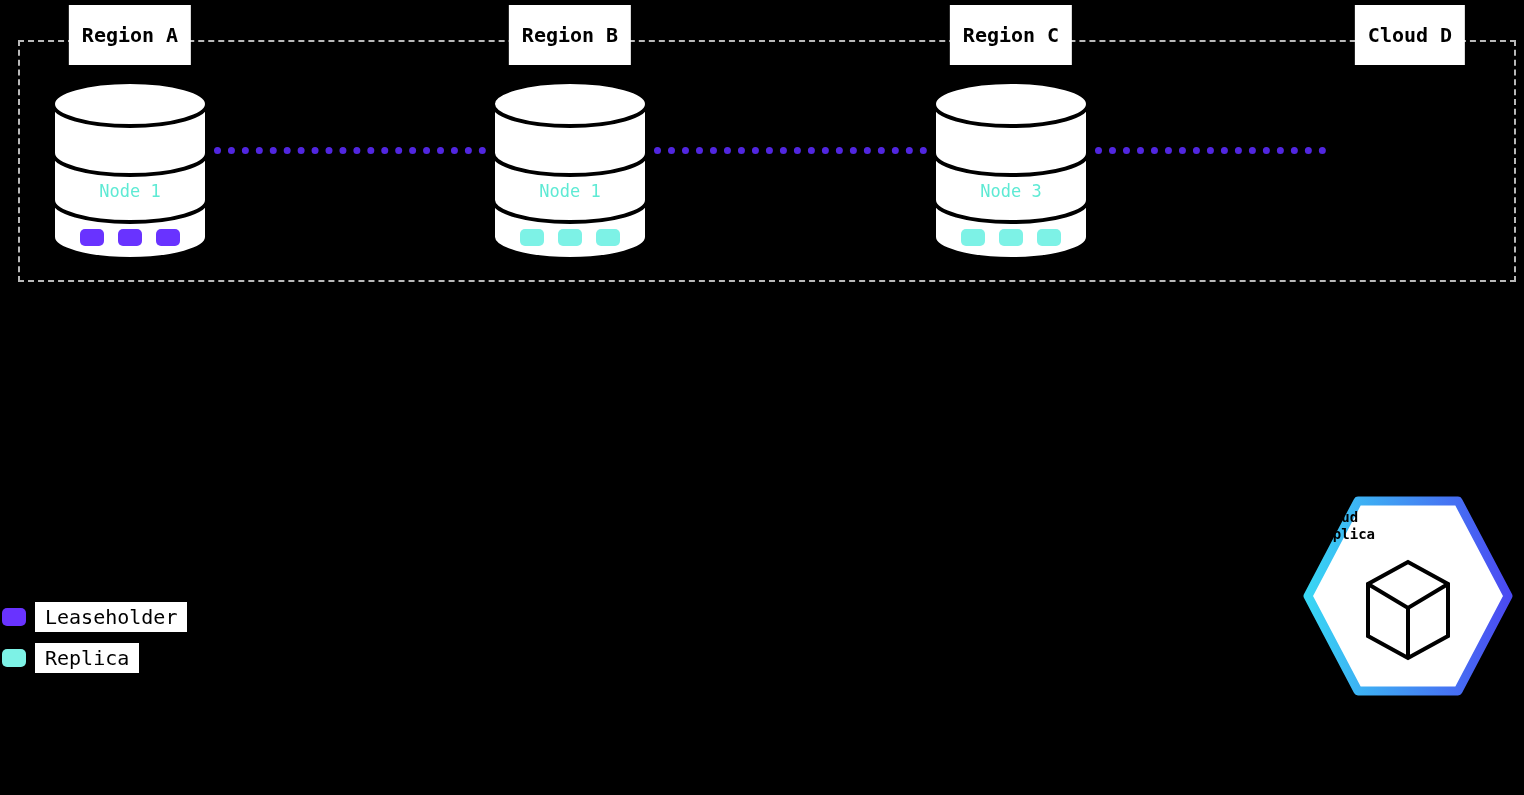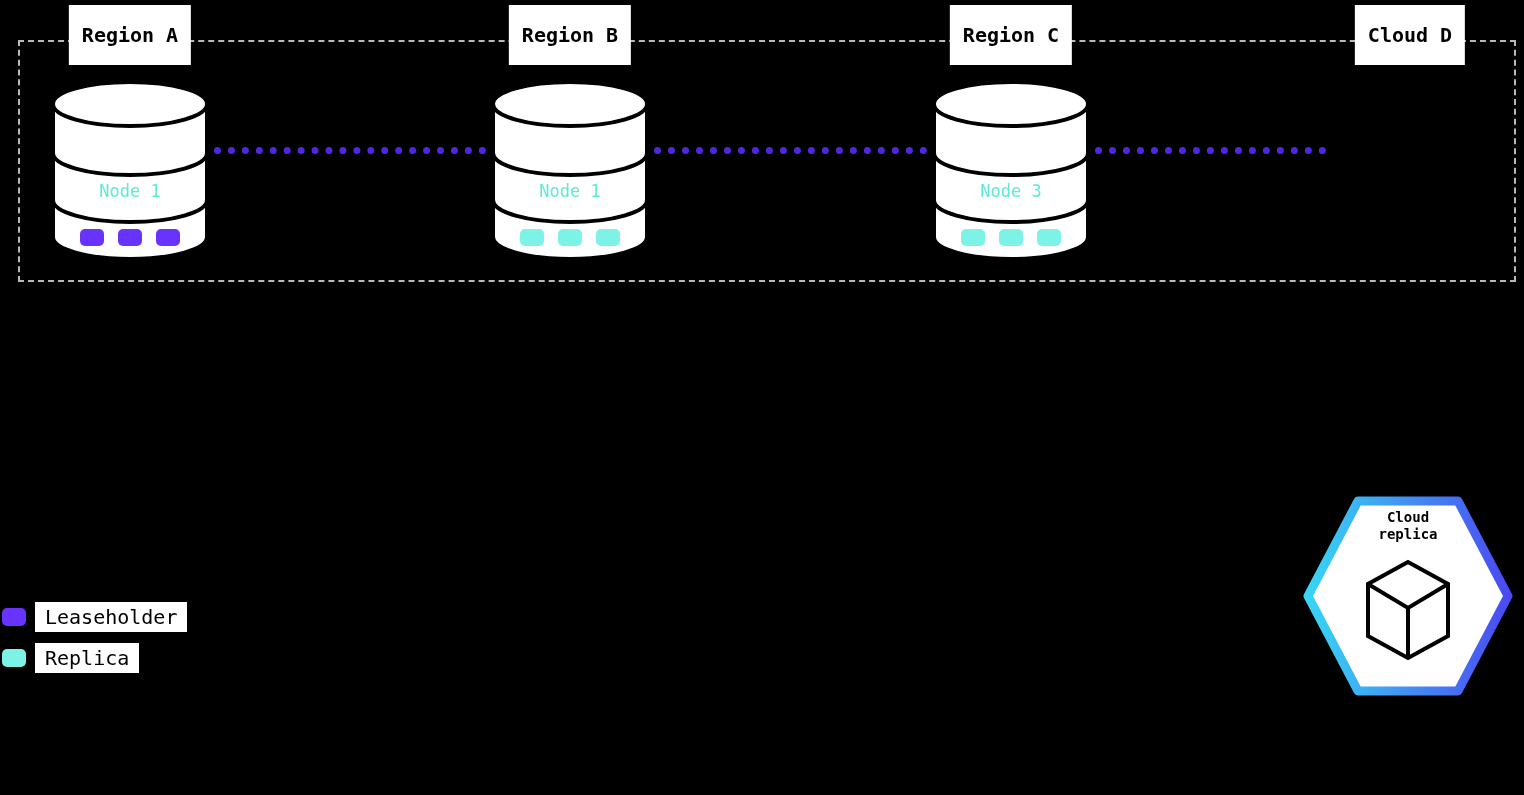--- a/index.html
+++ b/index.html
@@ -47,21 +47,21 @@
   .swatch{width:24px;height:18px;border-radius:5px;display:inline-block;flex:0 0 auto;}
   .swatch[data-kind="leaseholder"]{background:var(--leaseholder,#6933ff);}
   .swatch[data-kind="replica"]{background:var(--replica,#7df2e6);}
   .swatch[data-kind="non-voting-replica"]{background:var(--non-voting-replica,#c6c6c6);}
   .legend-label{background:#fff;color:#000;font-size:20px;padding:3px 10px;
     white-space:nowrap;}
 
   
   .cloud{position:absolute;left:1300px;top:492px;width:216px;height:208px;}
   .cloud svg{position:absolute;inset:0;}
-  .cloud-text{position:absolute;top:17px;left:0;right:0;text-align:center;
+  .cloud-text{position:absolute;top:17px;left:16px;right:0;text-align:left;
     font-weight:bold;font-size:14px;line-height:17px;color:#000;}
 </style>
 </head>
 <body>
 
 <div class="canvas">
 
   <div class="cluster-box"></div>
 
   <div class="region-label" style="left:130px">Region A</div>

